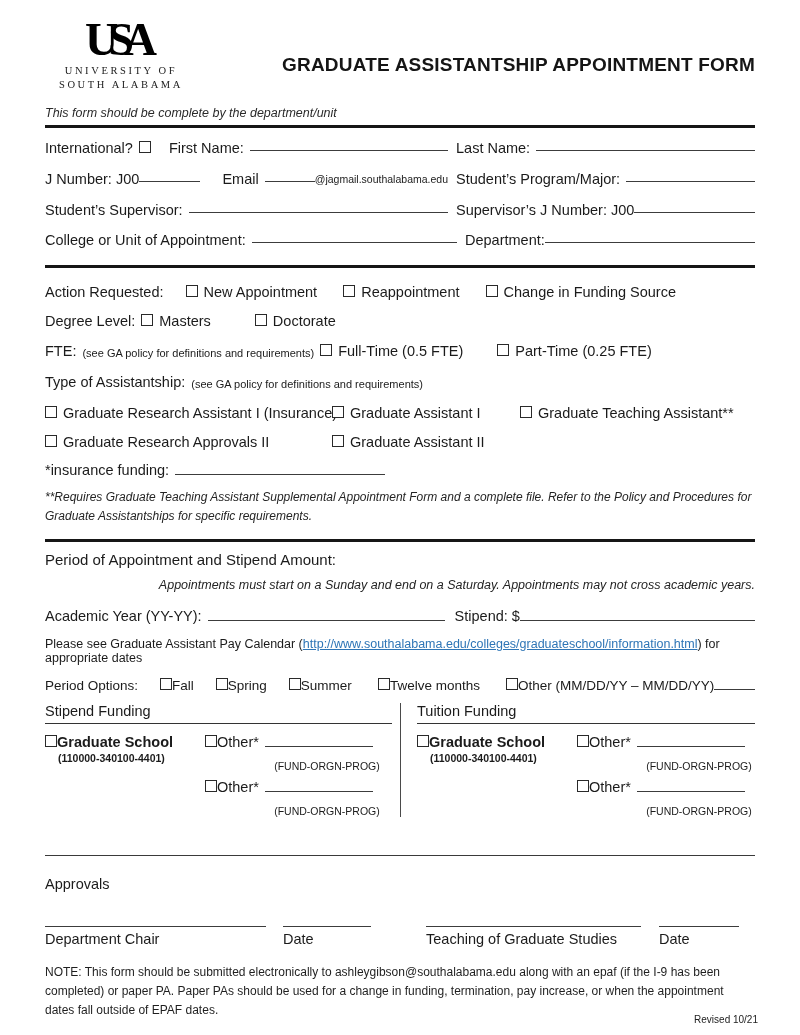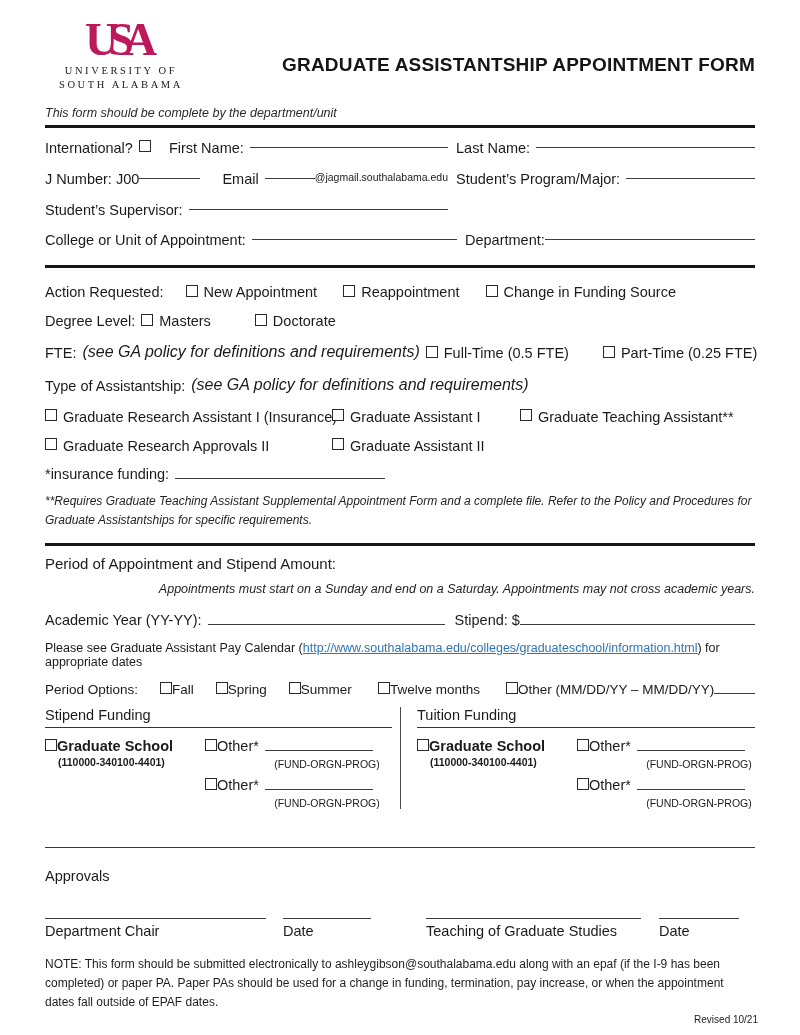--- a/index.html
+++ b/index.html
@@ -11,68 +11,68 @@
     overflow:hidden;
   }
   .page { padding:18px 45px 0 45px; }
 
   
   .hdr { display:flex; align-items:flex-start; }
   .logo-block { margin-left:14px; text-align:center; }
   .logo-usa {
     font-family:"Liberation Serif", serif;
     font-weight:bold; font-size:46px; line-height:0.95;
-    letter-spacing:-0.22em; padding-right:0.22em; color:#be185d;
+    letter-spacing:-0.22em; padding-right:0.22em; color:#000000;
   }
   .logo-lines { margin-top:2px; font-family:"Liberation Serif", serif;
     font-size:10.5px; letter-spacing:2.6px; color:#222; line-height:1.35; white-space:nowrap; }
   .hdr-title {
     flex:1; text-align:right; margin-top:36px;
     font-size:19px; font-weight:bold; letter-spacing:0.2px; color:#151515;
   }
   .subtitle { margin-top:14px; font-style:italic; font-size:12.5px; color:#2a2a2a; }
 
   
   .rule-thick { border:none; border-top:3px solid #161616; margin-top:5px; }
   .rule-thin  { border:none; border-top:1.5px solid #3a3a3a; }
 
   
   .frow { display:flex; align-items:flex-end; font-size:14.5px; }
   .frow .lab { white-space:nowrap; }
-  .grp { display:flex; align-items:flex-start; }
+  .grp { display:flex; align-items:center; }
   .wl { border-bottom:1px solid #3c3c3c; height:8px; margin-bottom:3px; }
   .fill { flex:1; }
   .cb {
     display:inline-block; width:12px; height:12px;
     border:1.4px solid #2a2a2a; background:#fff; margin-bottom:3px; flex:none;
   }
   .sp6{width:6px;flex:none}.sp10{width:10px;flex:none}
   .sp18{width:18px;flex:none}.sp22{width:22px;flex:none}.sp26{width:26px;flex:none}
   .sp34{width:34px;flex:none}.sp44{width:44px;flex:none}
-  .small-it { font-style:italic; font-size:16px; white-space:nowrap; }
+  .small-it { font-size:11px; white-space:nowrap; }
   .tiny { font-size:10.5px; white-space:nowrap; }
 
   .note-it { font-style:italic; font-size:12px; line-height:1.55; margin-top:10px; color:#242424; }
   .body-sm { font-size:12.5px; }
 
   a.link { color:#2e75b6; text-decoration:underline; }
 
   
   .fund-wrap { display:flex; margin-top:10px; }
   .fund-col { width:356px; }
   .fund-col.right { flex:1; border-left:1.2px solid #4a4a4a; padding-left:16px; margin-left:8px; }
   .fund-head { font-size:14.5px; padding-bottom:4px; border-bottom:1.2px solid #333; }
   .fund-body { display:flex; margin-top:10px; }
   .gs-block { width:160px;font-weight:bold; }
   .gs-row { display:flex; align-items:flex-end; font-size:14.5px; }
   .fund-code { font-size:10.5px; margin-top:2px; margin-left:13px; white-space:nowrap; }
   .other-block { flex:1; }
   .other-row { display:flex; align-items:flex-end; font-size:14.5px; }
   .other-row .wl { width:108px; margin-left:6px; }
-  .code-under { font-size:10.5px; margin-top:4px; margin-left:66px; width:112px; text-align:center; white-space:nowrap; }
+  .code-under { font-size:10.5px; margin-top:10px; margin-left:66px; width:112px; text-align:center; white-space:nowrap; }
   .other-gap { height:7px; }
 
   
   .sig-row { display:flex; margin-top:34px; }
   .sig { display:flex; flex-direction:column; }
   .sig .sline { border-top:1.1px solid #3c3c3c; }
   .sig .slab { font-size:14.5px; margin-top:4px; white-space:nowrap; }
 
   .note-block { font-size:12px; line-height:1.6; margin-top:16px; color:#1f1f1f; }
 
@@ -130,20 +130,24 @@
         <span class="wl fill"></span>
     </div>
   </div>
 
   <div class="frow" style="margin-top:15px;">
     <div class="grp" style="width:403px;">
       <span class="lab">Student’s Supervisor:</span>
       <span class="sp6"></span>
         <span class="wl fill"></span>
     </div>
+    <div class="grp fill" style="margin-left:8px;">
+      <span class="lab">Supervisor’s J Number: J00</span>
+      <span class="wl fill"></span>
+    </div>
   </div>
 
   <div class="frow" style="margin-top:14px;">
     <div class="grp" style="width:412px;">
       <span class="lab">College or Unit of Appointment:</span>
       <span class="sp6"></span>
         <span class="wl fill"></span>
     </div>
     <div class="grp fill" style="margin-left:8px;">
       <span class="lab">Department:</span>

